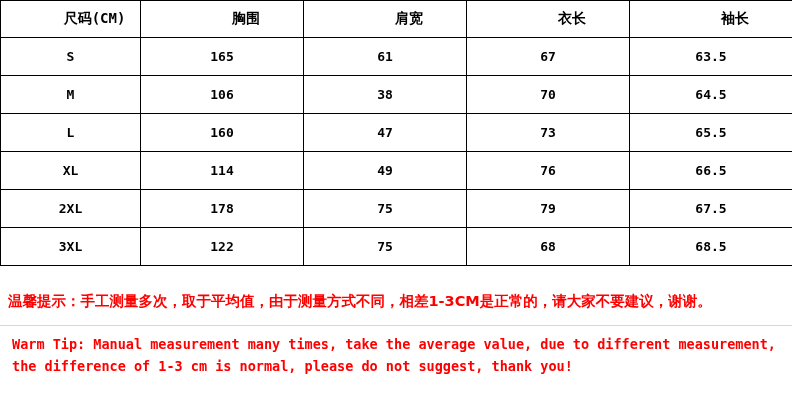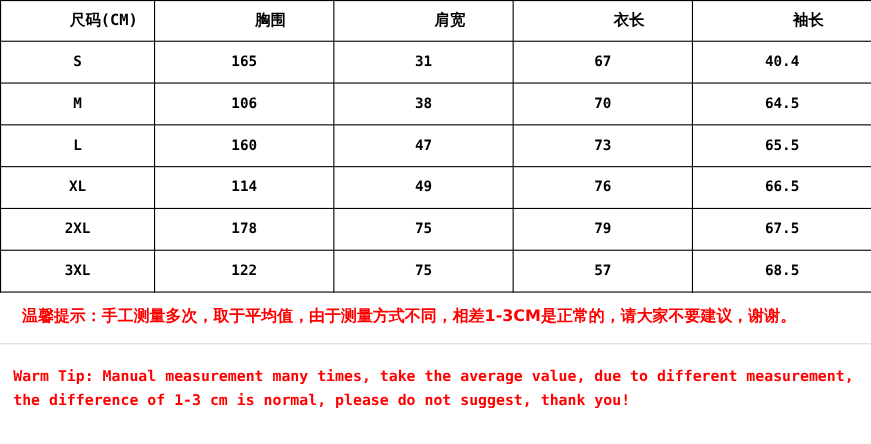--- a/index.html
+++ b/index.html
@@ -48,38 +48,38 @@
   }
   table.size-table tbody td {
     font-family: "DejaVu Sans Mono", monospace;
     font-size: 13px;
     font-weight: bold;
   }
   table.size-table tbody td.size-col {
     font-size: 13px;
   }
   .note-zh {
-    margin-top: 12px;
-    padding-left: 20px;
+    margin-top: 25px;
+    padding-left: 8px;
     color: #ff0000;
     font-family: "DejaVu Sans", sans-serif;
     font-size: 14.5px;
     font-weight: bold;
     letter-spacing: 0px;
     line-height: 20px;
     white-space: nowrap;
   }
   .divider {
     margin-top: 14px;
     width: 792px;
     height: 1px;
     background: #d8d8d8;
   }
   .note-en {
-    margin-top: 18px;
+    margin-top: 7px;
     padding: 0 14px 0 12px;
     color: #ff0000;
     font-family: "DejaVu Sans Mono", monospace;
     font-size: 13.5px;
     font-weight: bold;
     line-height: 22px;
   }
 </style>
 </head>
 <body>
@@ -100,23 +100,23 @@
         <th>胸围</th>
         <th>肩宽</th>
         <th>衣长</th>
         <th>袖长</th>
       </tr>
     </thead>
     <tbody>
       <tr>
         <td class="size-col">S</td>
         <td>165</td>
-        <td>31</td>
+        <td>61</td>
         <td>67</td>
-        <td>40.4</td>
+        <td>63.5</td>
       </tr>
       <tr>
         <td class="size-col">M</td>
         <td>106</td>
         <td>38</td>
         <td>70</td>
         <td>64.5</td>
       </tr>
       <tr>
         <td class="size-col">L</td>
@@ -136,21 +136,21 @@
         <td class="size-col">2XL</td>
         <td>178</td>
         <td>75</td>
         <td>79</td>
         <td>67.5</td>
       </tr>
       <tr>
         <td class="size-col">3XL</td>
         <td>122</td>
         <td>75</td>
-        <td>57</td>
+        <td>68</td>
         <td>68.5</td>
       </tr>
     </tbody>
   </table>
 
   <div class="note-zh">温馨提示：手工测量多次，取于平均值，由于测量方式不同，相差1-3CM是正常的，请大家不要建议，谢谢。</div>
 
   <div class="divider"></div>
 
   <div class="note-en">Warm Tip: Manual measurement many times, take the average value, due to different measurement, the difference of 1-3 cm is normal, please do not suggest, thank you!</div>

